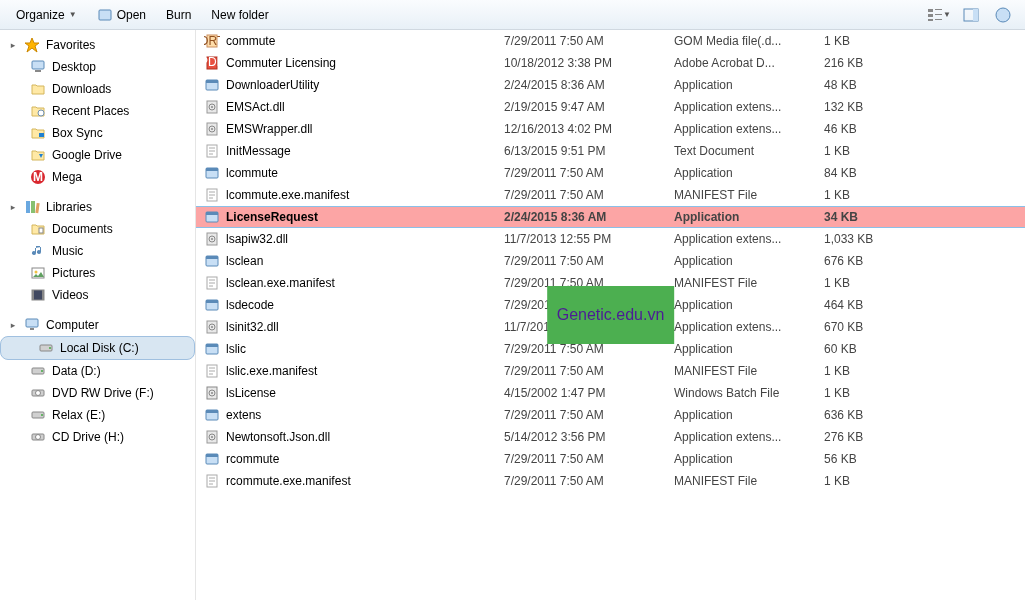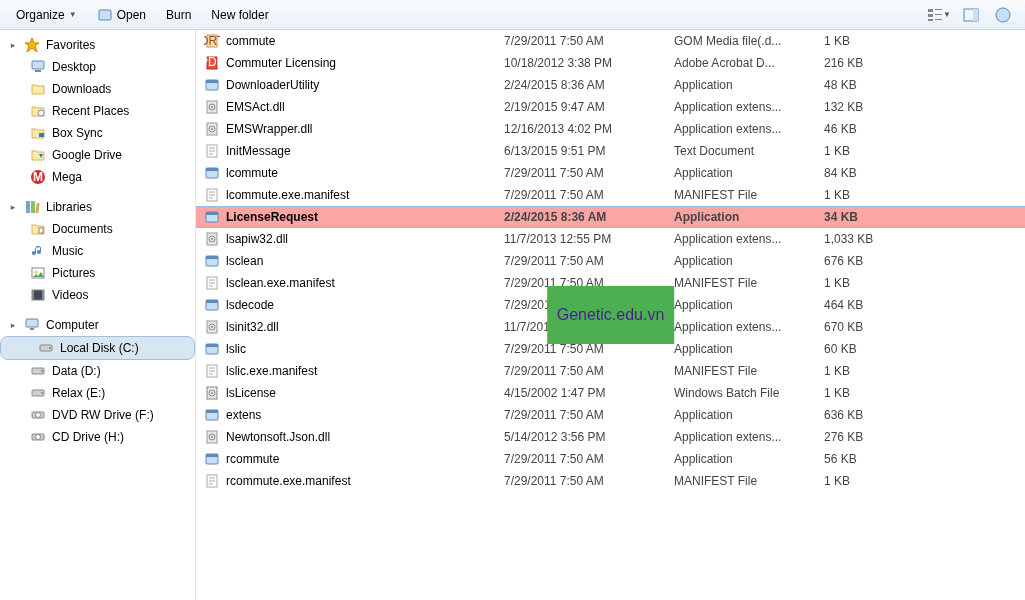--- a/index.html
+++ b/index.html
@@ -250,33 +250,33 @@
                 <rect class="svg-drive" x="2" y="5" width="12" height="6" rx="1"></rect>
                 <circle cx="12" cy="8" r="1" fill="#4a4"></circle>
               </svg>
             </span>
             <span>Data (D:)</span>
           </div>
           <div class="tree-item">
             <span class="icon">
               <svg viewBox="0 0 16 16">
                 <rect class="svg-drive" x="2" y="5" width="12" height="6" rx="1"></rect>
+                <circle cx="8" cy="8" r="2.5" fill="#fff" stroke="#888"></circle>
+              </svg>
+            </span>
+            <span>DVD RW Drive (F:)</span>
+          </div>
+          <div class="tree-item">
+            <span class="icon">
+              <svg viewBox="0 0 16 16">
+                <rect class="svg-drive" x="2" y="5" width="12" height="6" rx="1"></rect>
                 <circle cx="12" cy="8" r="1" fill="#4a4"></circle>
               </svg>
             </span>
             <span>Relax (E:)</span>
-          </div>
-          <div class="tree-item">
-            <span class="icon">
-              <svg viewBox="0 0 16 16">
-                <rect class="svg-drive" x="2" y="5" width="12" height="6" rx="1"></rect>
-                <circle cx="8" cy="8" r="2.5" fill="#fff" stroke="#888"></circle>
-              </svg>
-            </span>
-            <span>DVD RW Drive (F:)</span>
           </div>
           <div class="tree-item">
             <span class="icon">
               <svg viewBox="0 0 16 16">
                 <rect class="svg-drive" x="2" y="5" width="12" height="6" rx="1"></rect>
                 <circle cx="8" cy="8" r="2.5" fill="#fff" stroke="#888"></circle>
               </svg>
             </span>
             <span>CD Drive (H:)</span>
           </div>

